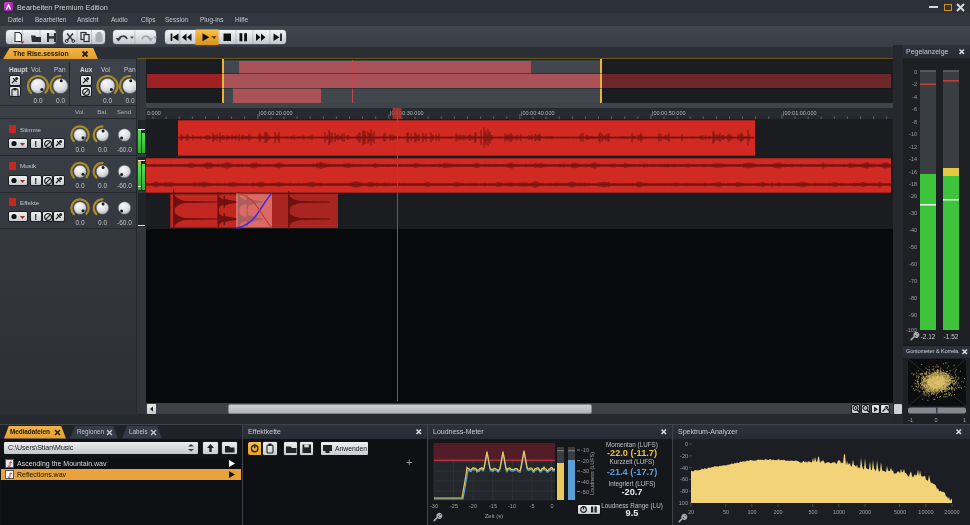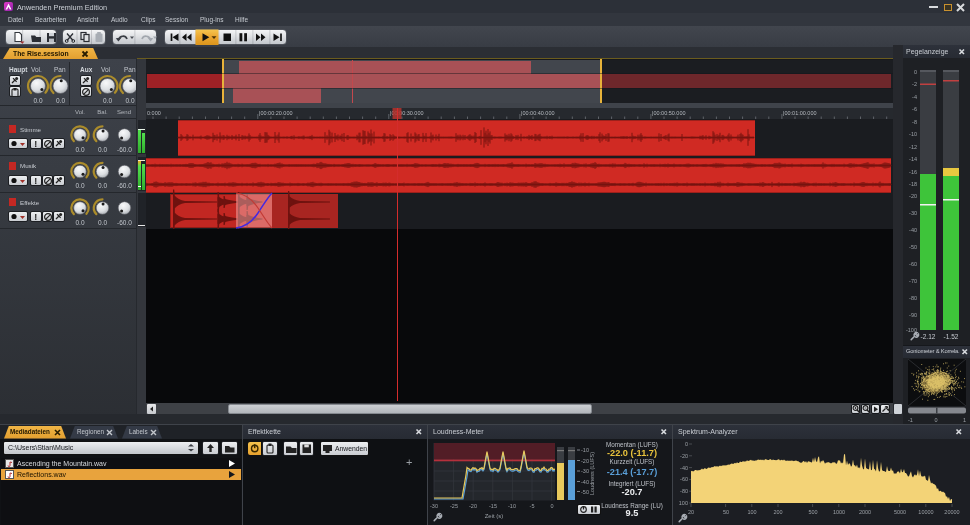--- a/index.html
+++ b/index.html
@@ -16,21 +16,21 @@
         <stop offset="100%" stop-color="#aeb2b8"></stop>
 </radialGradient>
 </defs>
 </svg>
 
 <div class="abs" style="left:0;top:0;width:970px;height:13px;background:#2c3038"></div>
 <div class="abs" style="left:4px;top:2px;width:9px;height:9px;border-radius:2px;background:linear-gradient(135deg,#e23cc8,#8b1fa8)"></div>
 <svg class="abs" style="left:4px;top:2px" width="9" height="9">
     <path d="M1.5 7.5 L4.5 1.5 L7.5 7.5 L5.8 7.5 L4.5 4.8 L3.2 7.5 Z" fill="#fff"></path>
   </svg>
-<div class="abs" style="left:17px;top:3px;font-size:7.3px;color:#ccd0d6">Anwenden Premium Edition</div>
+<div class="abs" style="left:17px;top:3px;font-size:7.3px;color:#ccd0d6">Bearbeiten Premium Edition</div>
 <div class="abs" style="left:929px;top:6px;width:9px;height:2px;background:#d8dadd"></div>
 <div class="abs" style="left:944px;top:3.5px;width:7.5px;height:7.5px;border:1.3px solid #c9912f;background:#3a3322"></div>
 <svg class="abs" style="left:956px;top:3px" width="9" height="9">
     <path d="M1 1 L8 8 M8 1 L1 8" stroke="#d8dadd" stroke-width="2"></path>
   </svg>
 <div class="abs" style="left:0;top:13px;width:970px;height:13px;background:#32363e"></div>
 <div class="abs" style="left:8px;top:16px;font-size:6.5px;color:#c6cad0">Datei</div>
 <div class="abs" style="left:35px;top:16px;font-size:6.5px;color:#c6cad0">Bearbeiten</div>
 <div class="abs" style="left:77px;top:16px;font-size:6.5px;color:#c6cad0">Ansicht</div>
 <div class="abs" style="left:111px;top:16px;font-size:6.5px;color:#c6cad0">Audio</div>

